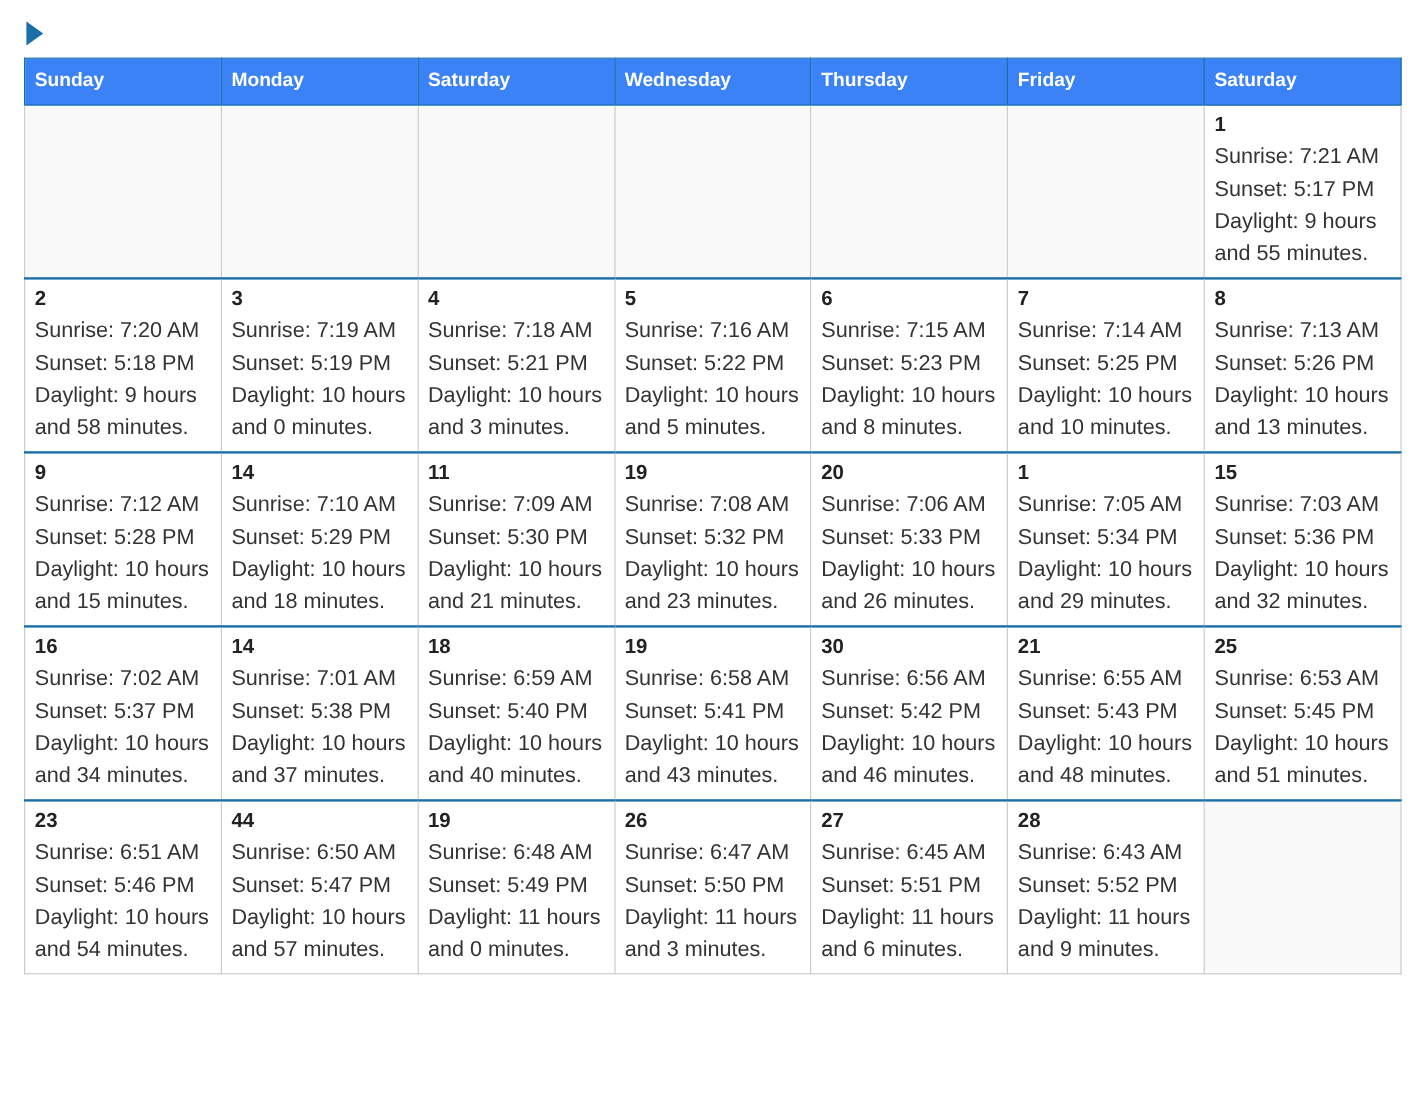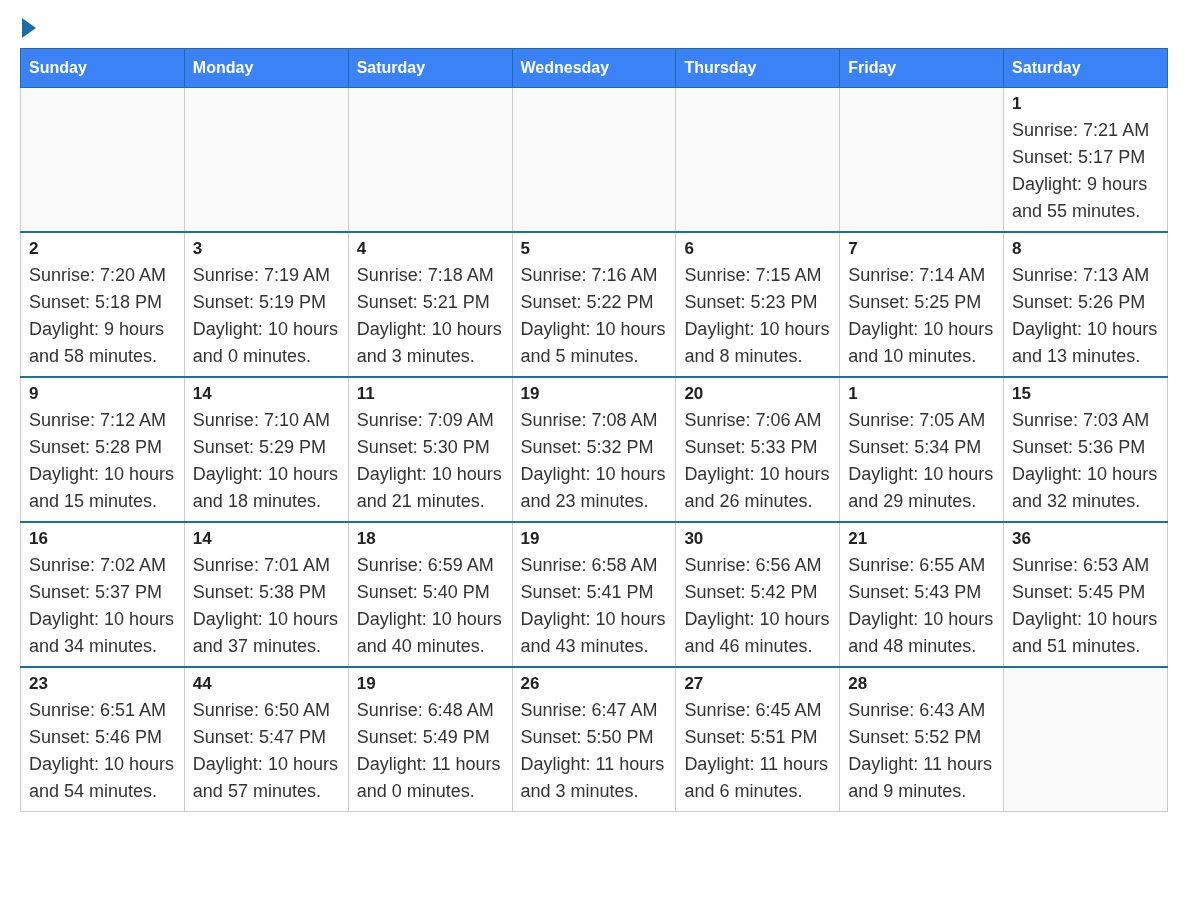--- a/index.html
+++ b/index.html
@@ -226,21 +226,21 @@
         </td>
         <td>
           <span class="day-number">30</span>
           <div class="day-info">Sunrise: 6:56 AM<br>Sunset: 5:42 PM<br>Daylight: 10 hours and 46 minutes.</div>
         </td>
         <td>
           <span class="day-number">21</span>
           <div class="day-info">Sunrise: 6:55 AM<br>Sunset: 5:43 PM<br>Daylight: 10 hours and 48 minutes.</div>
         </td>
         <td>
-          <span class="day-number">36</span>
+          <span class="day-number">25</span>
           <div class="day-info">Sunrise: 6:53 AM<br>Sunset: 5:45 PM<br>Daylight: 10 hours and 51 minutes.</div>
         </td>
       </tr>
       <tr class="row-border-top">
         <td>
           <span class="day-number">23</span>
           <div class="day-info">Sunrise: 6:51 AM<br>Sunset: 5:46 PM<br>Daylight: 10 hours and 54 minutes.</div>
         </td>
         <td>
           <span class="day-number">44</span>

